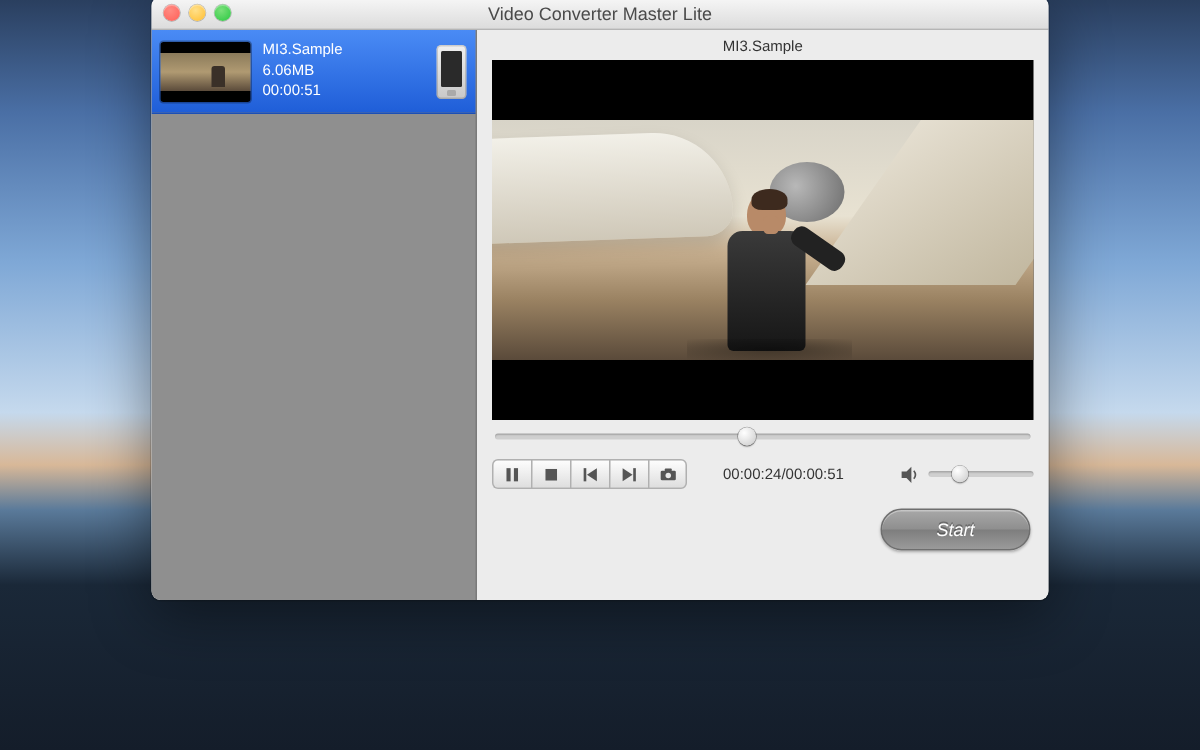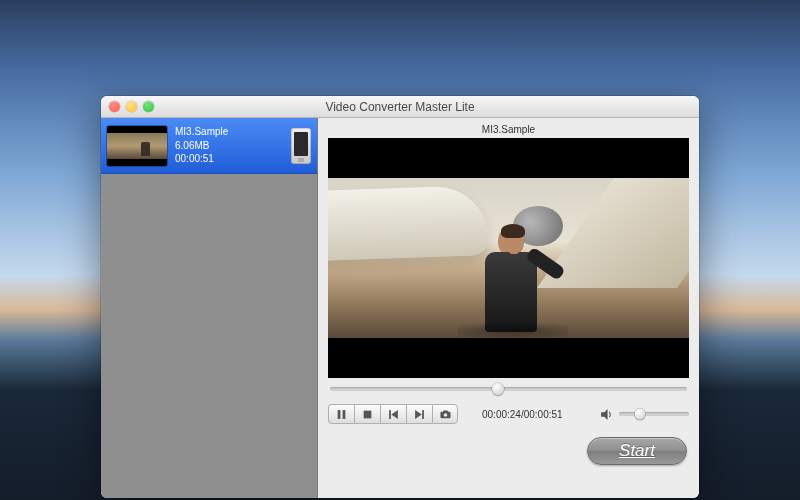--- a/index.html
+++ b/index.html
@@ -3,21 +3,21 @@
 <meta charset="utf-8">
 <style>
   * { box-sizing: border-box; margin: 0; padding: 0; }
   html, body { width: 800px; height: 500px; overflow: hidden; font-family: "Lucida Grande", "Helvetica Neue", Arial, sans-serif; }
   .desktop {
     width: 800px; height: 500px;
     background: linear-gradient(to bottom,
       #2a3f5f 0%, #4a6fa5 15%, #7fa8d6 35%, #c5d9ed 55%,
       #d8b898 62%, #5a7a9a 68%, #1a2838 78%, #141d2a 100%);
     position: relative;
-    display: flex; align-items: flex-end; justify-content: center;
+    display: flex; align-items: flex-start; justify-content: center;
   }
   .window {
     width: 598px; height: 402px;
     background: #ececec;
     border-radius: 6px;
     box-shadow: 0 10px 40px rgba(0,0,0,0.45), 0 0 0 1px rgba(0,0,0,0.15);
     overflow: hidden;
     display: flex; flex-direction: column;
     position: relative;
     top: -2px;
@@ -126,27 +126,26 @@
   .spacer { flex:1; }
   .vol { display:flex; align-items:center; gap:6px; }
   .vol .track { width:70px; height:4px; background:#cfcfcf; border-radius:2px; position:relative; box-shadow: inset 0 1px 1px rgba(0,0,0,0.2); }
   .vol .track .knob { position:absolute; top:50%; width:11px; height:11px; border-radius:50%; background:radial-gradient(circle at 35% 30%, #fff, #c9c9c9); box-shadow:0 0 0 0.5px rgba(0,0,0,0.3),0 1px 1px rgba(0,0,0,0.3); transform:translate(-50%,-50%); }
   .vol svg { width:13px; height:13px; fill:#555; }
 
   .footer { height:46px; display:flex; align-items:center; justify-content:flex-end; padding-right:2px; }
   .start {
     width:100px; height:28px; border-radius:14px;
     background:linear-gradient(to bottom,#a8a8a8 0%,#8f8f8f 48%,#7e7e7e 52%,#9a9a9a 100%);
-    color:#fff; font-size:17px; font-style:italic; font-weight:500;
+    color:#fff; font-size:12px; font-style:italic; font-weight:500;
     display:flex; align-items:center; justify-content:center;
     box-shadow: inset 0 1px 0 rgba(255,255,255,0.35), 0 1px 2px rgba(0,0,0,0.3);
     text-shadow: 0 -1px 0 rgba(0,0,0,0.3);
     border:1px solid #6e6e6e;
     cursor:pointer;
-    text-decoration:underline;
   }
 </style>
 </head>
 <body>
 
 <div class="desktop">
   <div class="window">
 
     <div class="titlebar">
       <div class="traffic">

